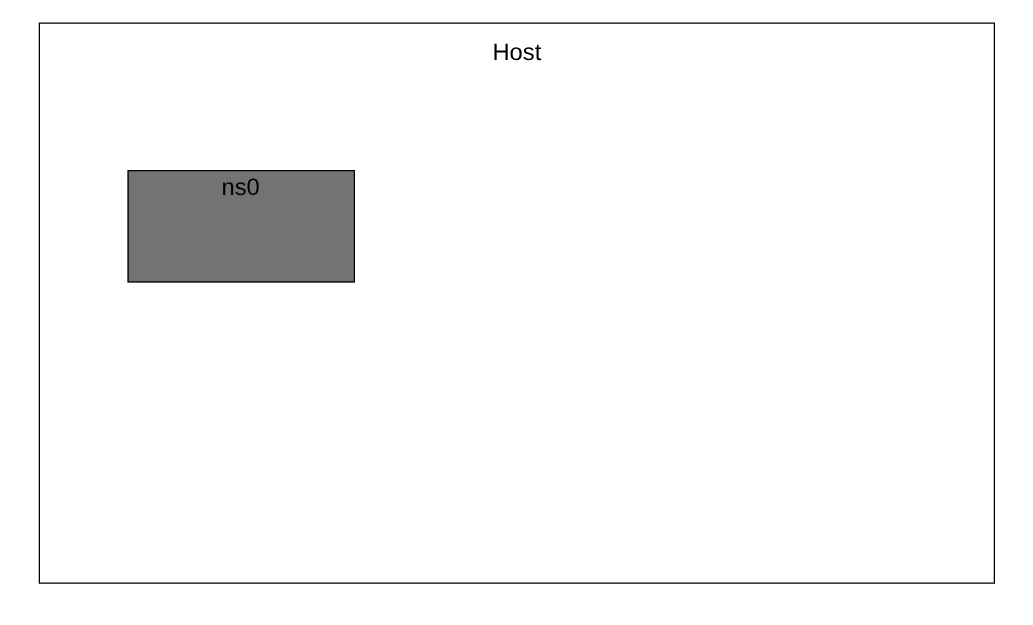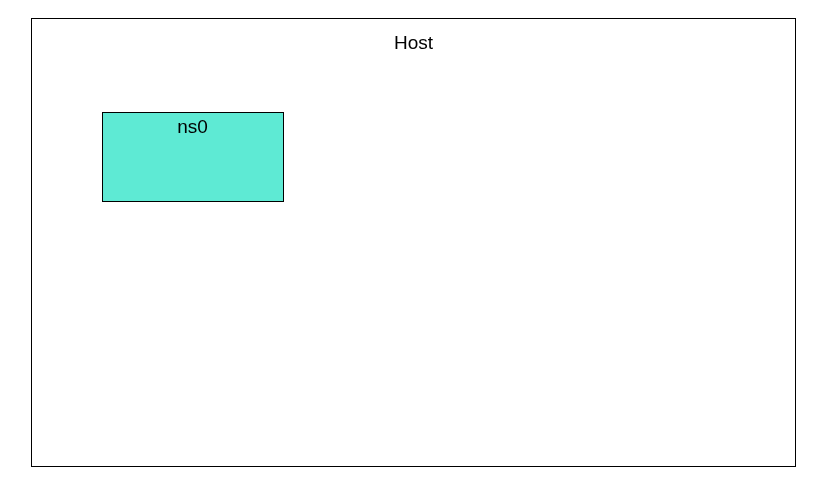--- a/index.html
+++ b/index.html
@@ -35,21 +35,22 @@
     font-size: 19px;
     line-height: 1.2;
     color: #000000;
   }
   .node {
     position: absolute;
     width: 182px;
     height: 90px;
     border: 1.5px solid #000000;
     box-sizing: border-box;
-    background: #5eead4;
+    background: #737373;
+    margin-top: 24px;
   }
   .node-ns0 {
     left: 69.5px;
     top: 92.5px;
   }
   .node-ns2 {
     left: 526.5px;
     top: 87.5px;
   }
   .node-label {

